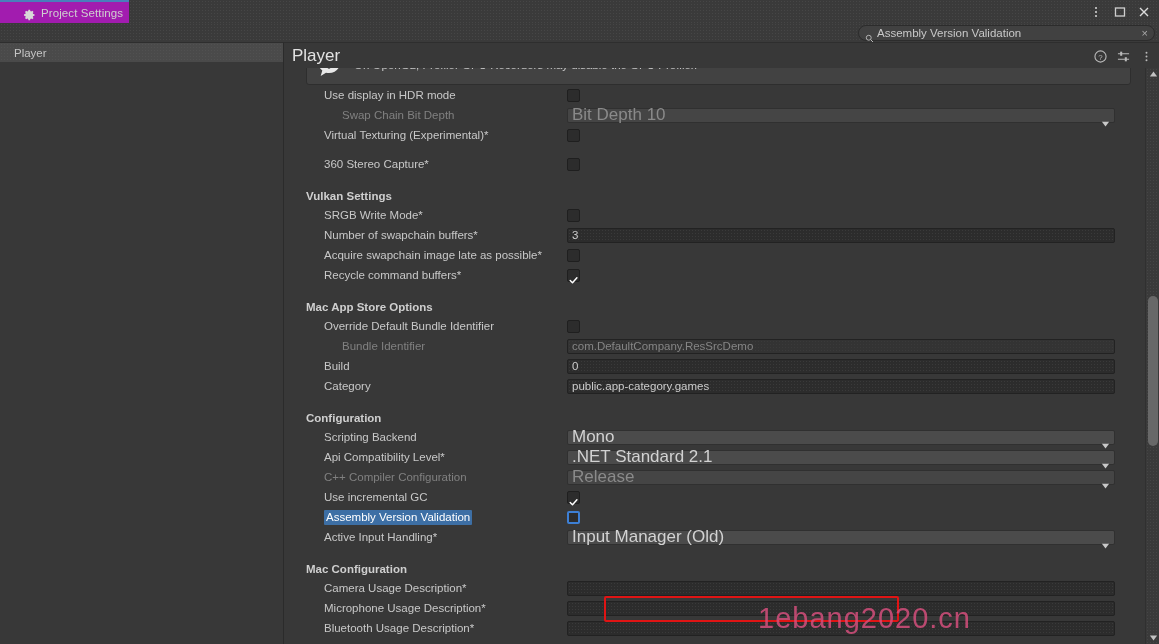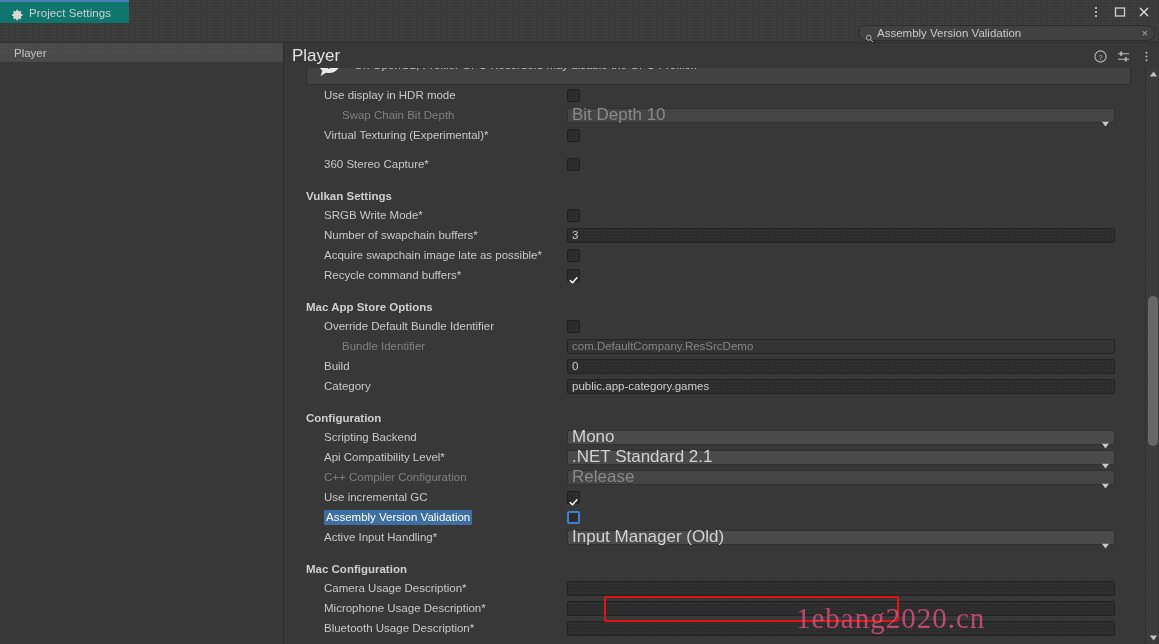--- a/index.html
+++ b/index.html
@@ -11,23 +11,23 @@
   }
   body { position: relative; }
 
   
   .titlebar {
     position: absolute; left: 0; top: 0; width: 1159px; height: 23px;
     background: #3c3c3c;
   }
   .tab {
     position: absolute; left: 0; top: 0; width: 129px; height: 23px;
-    background: #0f766e;
+    background: #a21caf;
     display: flex; align-items: center; gap: 5px;
-    padding-left: 12px;
+    padding-left: 24px;
     border-top: 2px solid #4a7ebb;
   }
   .tab-label { font-size: 11.5px; color: #cfcfcf; letter-spacing: .1px; }
   .gear-icon { width: 12px; height: 12px; display: block; }
 
   .title-dots-area {
     position: absolute; left: 129px; top: 0; right: 0; height: 23px;
     background-color: #3a3a3a;
     background-image: radial-gradient(#464646 .6px, transparent .6px);
     background-size: 3px 3px;
@@ -186,22 +186,22 @@
   }
   .sb-arrow.up { top: 0; }
   .sb-arrow.down { bottom: 0; }
   .sb-thumb {
     position: absolute; left: 2px; width: 10px;
     top: 228px; height: 150px;
     background: #686868; border-radius: 5px;
   }
 
   .watermark {
-    position: absolute; left: 796px; top: 602px;
-    font-family: Liberation Serif, serif;
+    position: absolute; left: 758px; top: 602px;
+    font-family: Liberation Sans, sans-serif;
     font-size: 29px; color: #d44f7c; opacity: .85;
     letter-spacing: 1px; z-index: 30; pointer-events: none;
   }
 </style>
 </head>
 <body>
 
 <div class="titlebar">
   <div class="title-dots-area"></div>
 

